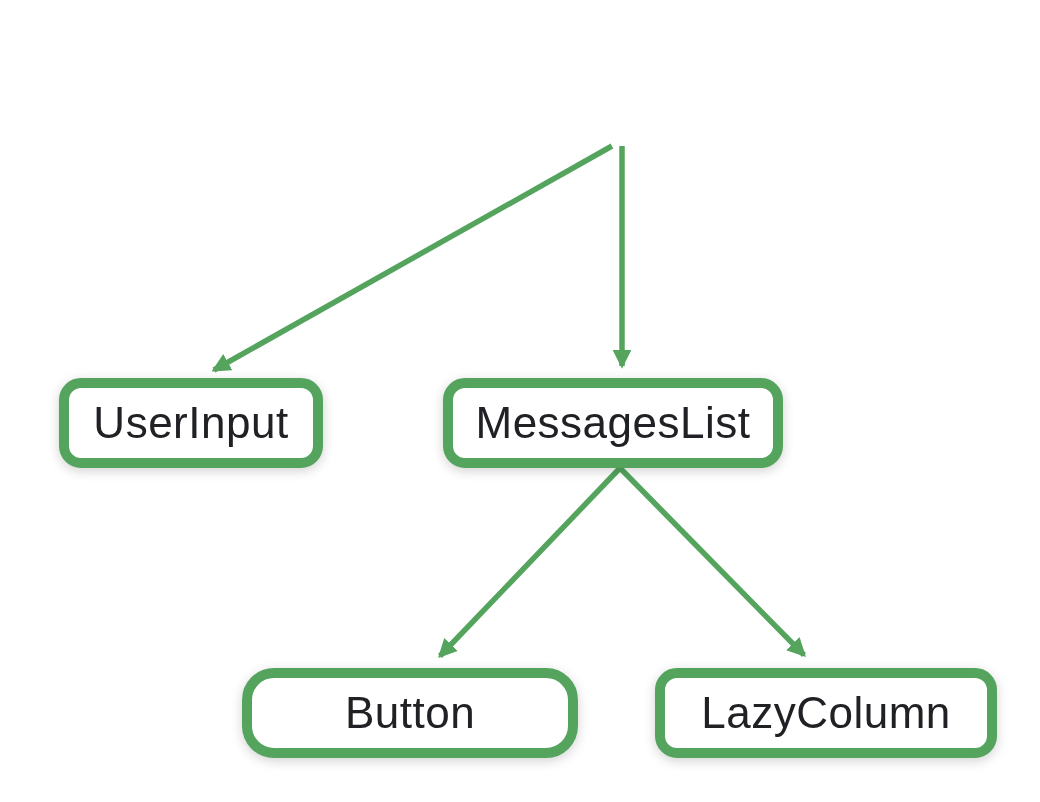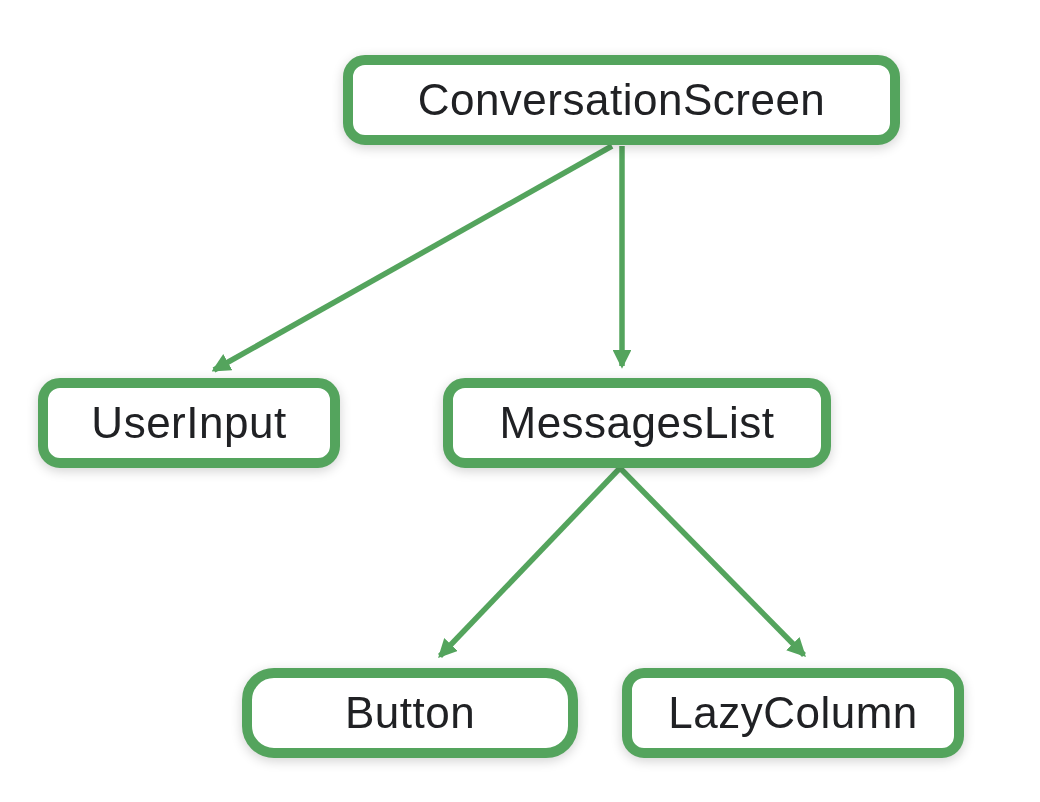--- a/index.html
+++ b/index.html
@@ -41,45 +41,42 @@
     box-shadow: 0 3px 12px rgba(0,0,0,0.18);
     display: flex;
     align-items: center;
     justify-content: center;
     color: var(--text);
     font-size: 44px;
     letter-spacing: 0.5px;
     white-space: nowrap;
   }
   .node-conversation-screen { left: 343px; top: 55px;  width: 557px; height: 90px; }
-  .node-user-input          { left: 38px;  top: 378px; width: 302px; height: 90px; }
-  .node-messages-list       { left: 443px; top: 378px; width: 388px; height: 90px; }
+  .node-user-input          { left: 59px;  top: 378px; width: 264px; height: 90px; }
+  .node-messages-list       { left: 443px; top: 378px; width: 340px; height: 90px; }
   .node-button              { left: 242px; top: 668px; width: 336px; height: 90px; border-radius: 32px; }
-  .node-lazy-column         { left: 622px; top: 668px; width: 342px; height: 90px; align-items: center; }
+  .node-lazy-column         { left: 655px; top: 668px; width: 342px; height: 90px; align-items: center; }
 </style>
 </head>
 <body>
 
 <div class="canvas">
 
   <svg class="edges" width="1040" height="802" viewBox="0 0 1040 802" xmlns="http://www.w3.org/2000/svg">
     <defs>
       <marker id="arrowhead" viewBox="0 0 10 10" refX="8.5" refY="5" markerWidth="3.4" markerHeight="3.4" orient="auto-start-reverse">
         <path d="M 0 0 L 10 5 L 0 10 z" fill="#54a45d"></path>
       </marker>
     </defs>
     <line x1="612" y1="146" x2="214" y2="370" marker-end="url(#arrowhead)"></line>
     <line x1="622" y1="146" x2="622" y2="366" marker-end="url(#arrowhead)"></line>
     <line x1="620" y1="468" x2="440" y2="656" marker-end="url(#arrowhead)"></line>
     <line x1="620" y1="468" x2="804" y2="655" marker-end="url(#arrowhead)"></line>
   </svg>
 
-  <div class="node node-conversation-screen">
-    <span>ConversationScreen</span>
-  </div>
 
   <div class="node node-user-input">
     <span>UserInput</span>
   </div>
 
   <div class="node node-messages-list">
     <span>MessagesList</span>
   </div>
 
   <div class="node node-button">

